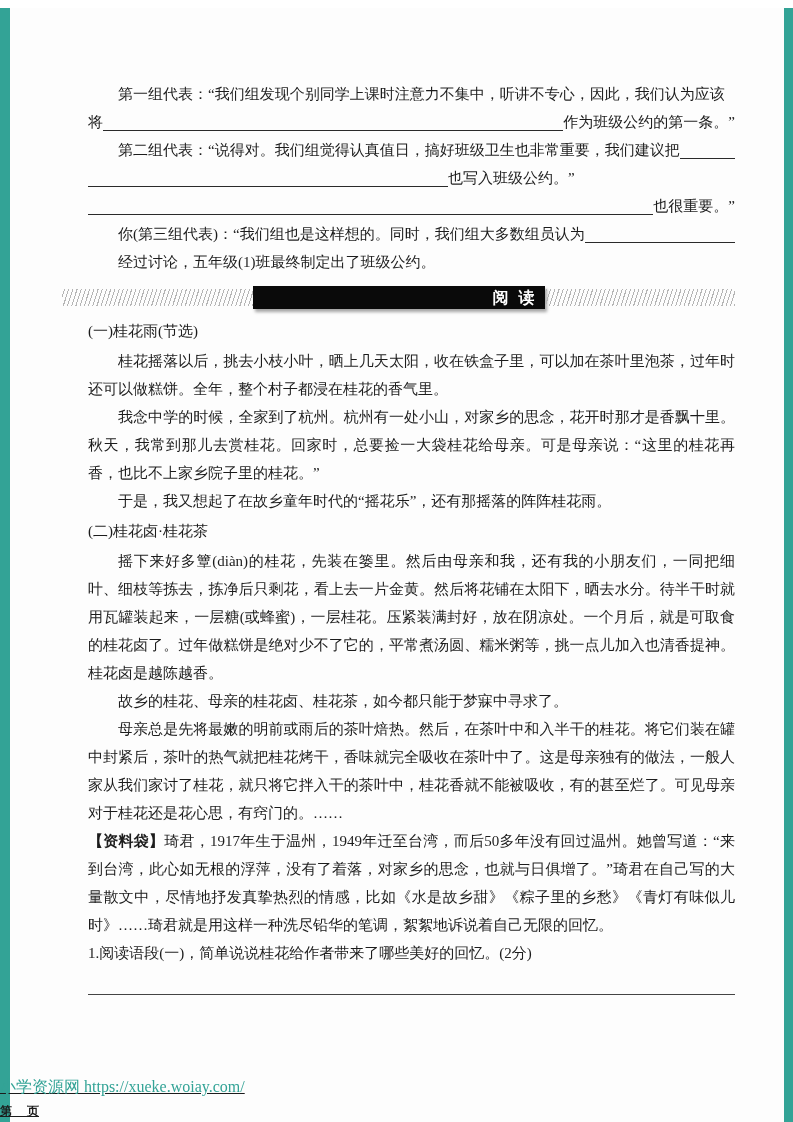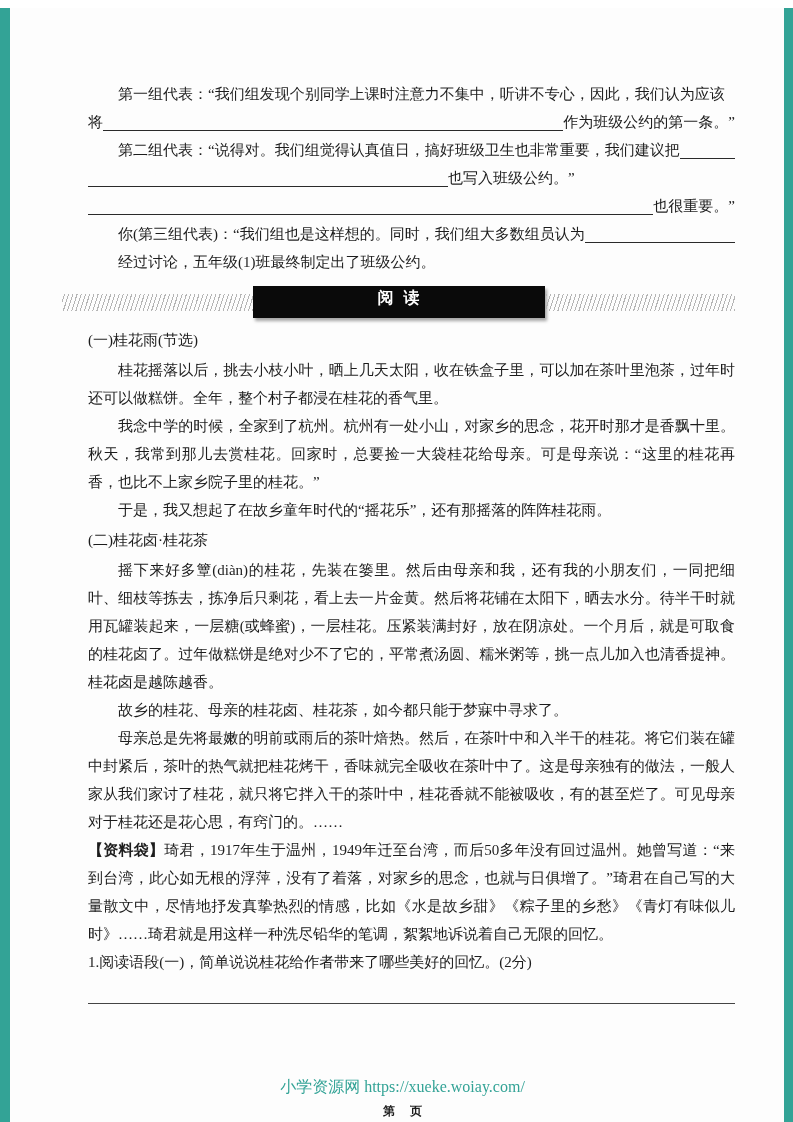--- a/index.html
+++ b/index.html
@@ -24,36 +24,36 @@
   .fl span { white-space:nowrap; }
   .fl.pind { padding-left:30px; }
   .blank { border-bottom:1px solid #2a2a2a; height:1px; margin-bottom:5px; }
   .grow { flex:1 1 auto; }
   .b360 { flex:0 0 360px; }
 
   .banner-row { display:flex; align-items:center; margin:10px 0 8px -26px; }
   .hatch { flex:1 1 auto; height:17px;
     background:repeating-linear-gradient(-72deg,#b5b5b5 0 1px,rgba(0,0,0,0) 1px 4px); }
   .banner-box {
-    flex:0 0 292px; height:32px; line-height:23px; text-align:center;
+    flex:0 0 292px; height:23px; line-height:23px; text-align:right;
     background:#0a0a0a; color:#ffffff; font-weight:bold; font-size:16px;
     letter-spacing:10px; text-indent:10px;
     box-shadow:2px 3px 3px rgba(0,0,0,.35);
     font-family:"Liberation Sans","DejaVu Sans",sans-serif;
   }
 
   .qhead { line-height:28px; margin:8px 0 2px; }
   .ptitle { text-align:left; font-weight:normal; line-height:28px; margin:2px 0; }
   .para { line-height:28px; text-indent:2em; text-align:justify; }
   .noind { text-indent:0; }
   .bold { font-weight:bold; }
 
   .answer-line { height:26px; border-bottom:1.5px solid #444444; margin-top:2px; }
 
-  .footer { position:absolute; left:12px; right:0; bottom:10px; text-align:center; }
+  .footer { position:absolute; left:0; right:0; bottom:10px; text-align:left;text-decoration:underline; }
   .site { color:#33a396; font-size:16px; }
   .pageno { margin-top:5px; font-weight:bold; font-size:12px; word-spacing:12px; }
 </style>
 </head>
 <body>
 
 <div class="page">
   <div class="edge left"></div>
   <div class="edge right"></div>
 

